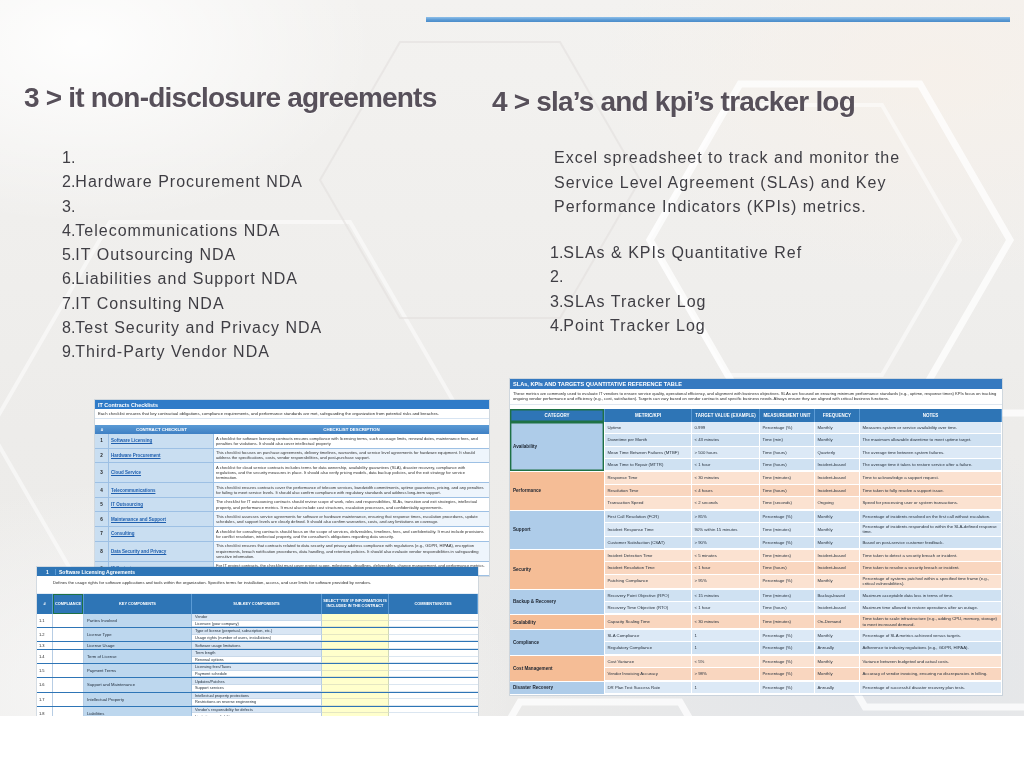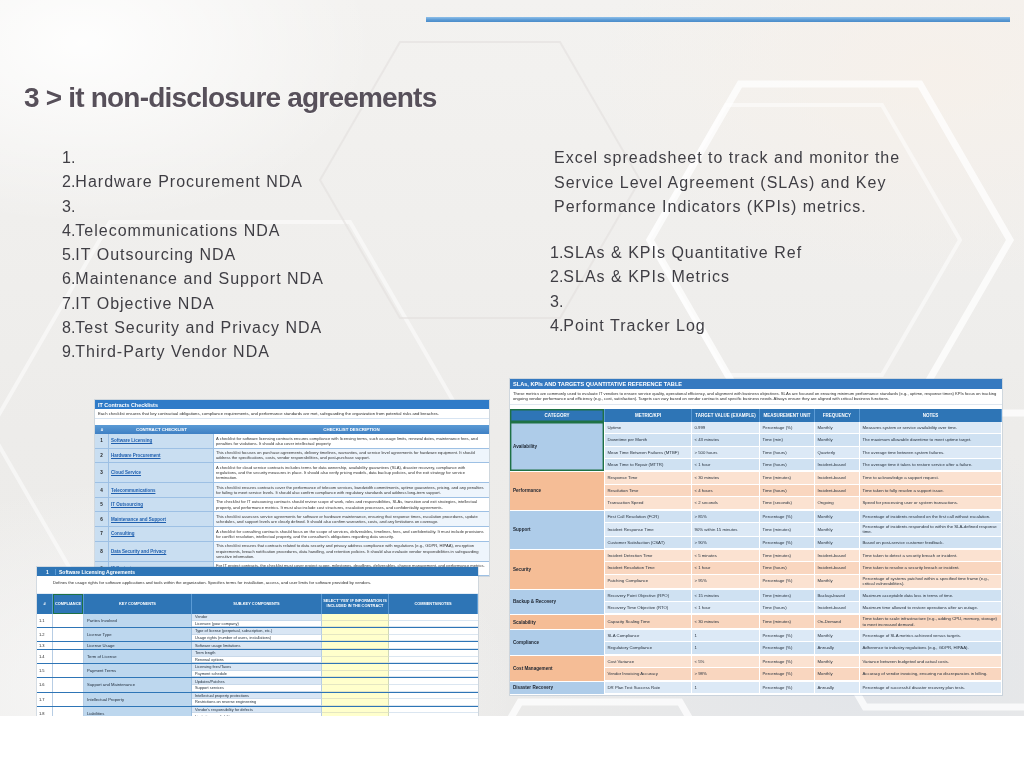--- a/index.html
+++ b/index.html
@@ -148,48 +148,49 @@
       <div class="li">
         <div class="li-num">4.</div>
         <div class="li-txt">Telecommunications NDA</div>
       </div>
       <div class="li">
         <div class="li-num">5.</div>
         <div class="li-txt">IT Outsourcing NDA</div>
       </div>
       <div class="li">
         <div class="li-num">6.</div>
-        <div class="li-txt">Maintenance and Support NDA</div>
+        <div class="li-txt">Liabilities and Support NDA</div>
       </div>
       <div class="li">
         <div class="li-num">7.</div>
-        <div class="li-txt">IT Objective NDA</div>
+        <div class="li-txt">IT Consulting NDA</div>
       </div>
       <div class="li">
         <div class="li-num">8.</div>
         <div class="li-txt">Test Security and Privacy NDA</div>
       </div>
       <div class="li">
         <div class="li-num">9.</div>
         <div class="li-txt">Third-Party Vendor NDA</div>
       </div>
     </div>
 
+  <h1 class="sec-title" id="title-4">4 &gt; sla’s and kpi’s tracker log</h1>
   <p class="body-text" id="para-4">Excel spreadsheet to track and monitor the Service Level Agreement (SLAs) and Key Performance Indicators (KPIs) metrics.</p>
   <div class="num-list" id="list-4">
       <div class="li">
         <div class="li-num">1.</div>
         <div class="li-txt">SLAs &amp; KPIs Quantitative Ref</div>
       </div>
       <div class="li">
         <div class="li-num">2.</div>
-        <div class="li-txt">SLAs &amp; KPIs Metrics</div>
       </div>
       <div class="li">
         <div class="li-num">3.</div>
+        <div class="li-txt">SLAs Tracker Log</div>
       </div>
       <div class="li">
         <div class="li-num">4.</div>
         <div class="li-txt">Point Tracker Log</div>
       </div>
     </div>
 
   <div class="xl" id="contracts">
     <div class="xl-title">IT Contracts Checklists</div>
     <div class="xl-sub">Each checklist ensures that key contractual obligations, compliance requirements, and performance standards are met, safeguarding the organization from potential risks and breaches.</div>

